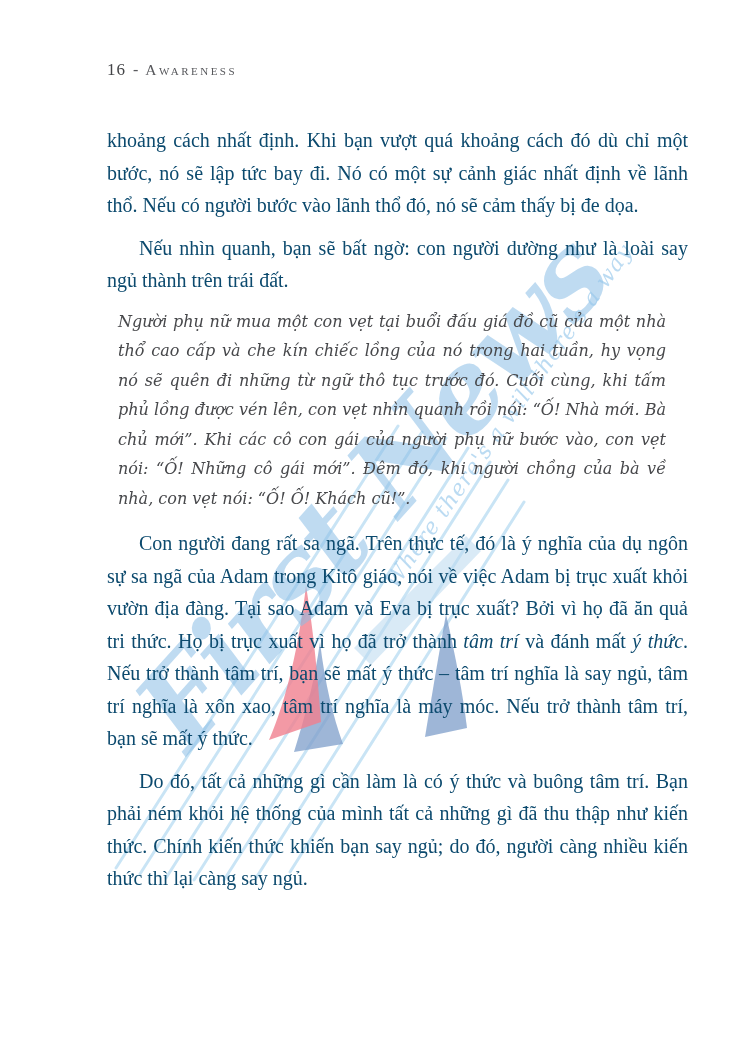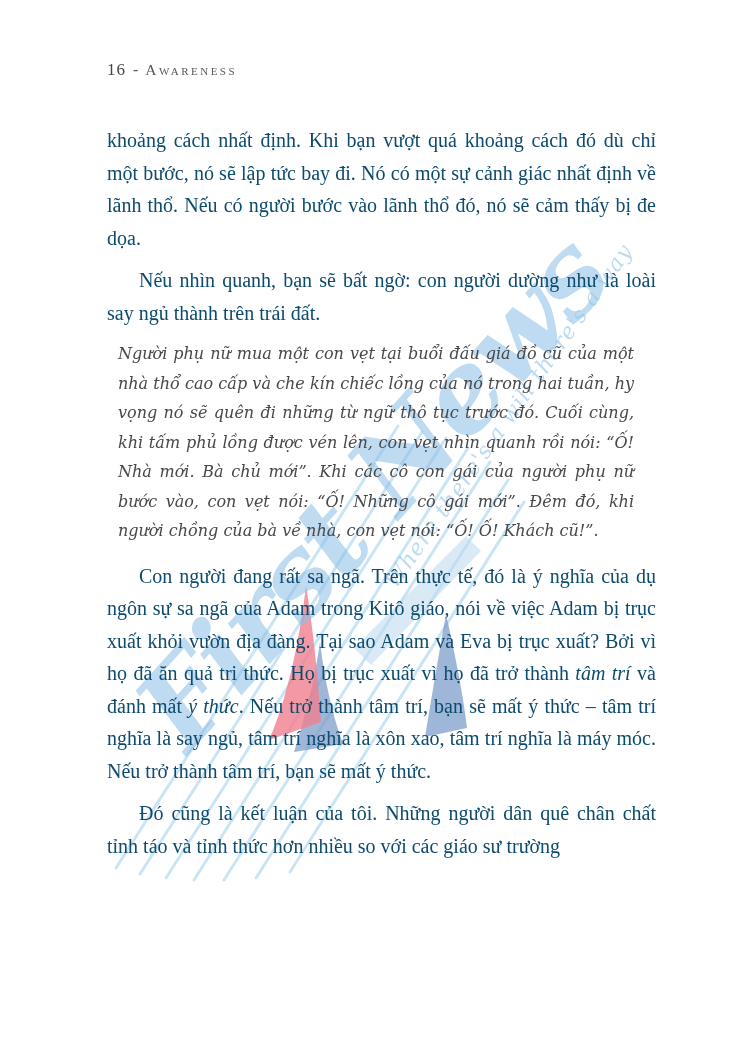--- a/index.html
+++ b/index.html
@@ -31,21 +31,21 @@
     font-style:italic;
     font-size:22px; line-height:1;
     letter-spacing:1px;
     color:rgba(150,199,235,0.65);
     white-space:nowrap;
   }
 
   
   .content {
     position:relative; z-index:1;
-    padding:60px 94px 0 107px;
+    padding:60px 62px 0 107px;
   }
   .running-header {
     color:#505154;
     margin-bottom:44px;
     font-size:16px;
   }
   .running-header .pgnum { font-size:17px; color:#434447; letter-spacing:1px; }
   .running-header .sep   { margin:0 7px; color:#5a5b5e; }
   .running-header .chapter {
     font-variant:small-caps;
@@ -110,17 +110,17 @@
     </div>
 
     <p class="body-p no-indent">khoảng cách nhất định. Khi bạn vượt quá khoảng cách đó dù chỉ một bước, nó sẽ lập tức bay đi. Nó có một sự cảnh giác nhất định về lãnh thổ. Nếu có người bước vào lãnh thổ đó, nó sẽ cảm thấy bị đe dọa.</p>
 
     <p class="body-p">Nếu nhìn quanh, bạn sẽ bất ngờ: con người dường như là loài say ngủ thành trên trái đất.</p>
 
     <div class="quote">Người phụ nữ mua một con vẹt tại buổi đấu giá đồ cũ của một nhà thổ cao cấp và che kín chiếc lồng của nó trong hai tuần, hy vọng nó sẽ quên đi những từ ngữ thô tục trước đó. Cuối cùng, khi tấm phủ lồng được vén lên, con vẹt nhìn quanh rồi nói: “Ố! Nhà mới. Bà chủ mới”. Khi các cô con gái của người phụ nữ bước vào, con vẹt nói: “Ố! Những cô gái mới”. Đêm đó, khi người chồng của bà về nhà, con vẹt nói: “Ố! Ố! Khách cũ!”.</div>
 
     <p class="body-p"><span>Con người đang rất sa ngã. Trên thực tế, đó là ý nghĩa của dụ ngôn sự sa ngã của Adam trong Kitô giáo, nói về việc Adam bị trục xuất khỏi vườn địa đàng. Tại sao Adam và Eva bị trục xuất? Bởi vì họ đã ăn quả tri thức. Họ bị trục xuất vì họ đã trở thành </span><em>tâm trí</em><span> và đánh mất </span><em>ý thức</em><span>. Nếu trở thành tâm trí, bạn sẽ mất ý thức – tâm trí nghĩa là say ngủ, tâm trí nghĩa là xôn xao, tâm trí nghĩa là máy móc. Nếu trở thành tâm trí, bạn sẽ mất ý thức.</span></p>
 
+    <p class="body-p">Do đó, tất cả những gì cần làm là có ý thức và buông tâm trí. Bạn phải ném khỏi hệ thống của mình tất cả những gì đã thu thập như kiến thức. Chính kiến thức khiến bạn say ngủ; do đó, người càng nhiều kiến thức thì lại càng say ngủ.</p>
 
-    <p class="body-p">Đó cũng là kết luận của tôi. Những người dân quê chân chất tỉnh táo và tỉnh thức hơn nhiều so với các giáo sư trường</p>
 
   </div>
 </div>
 
 </body></html>

